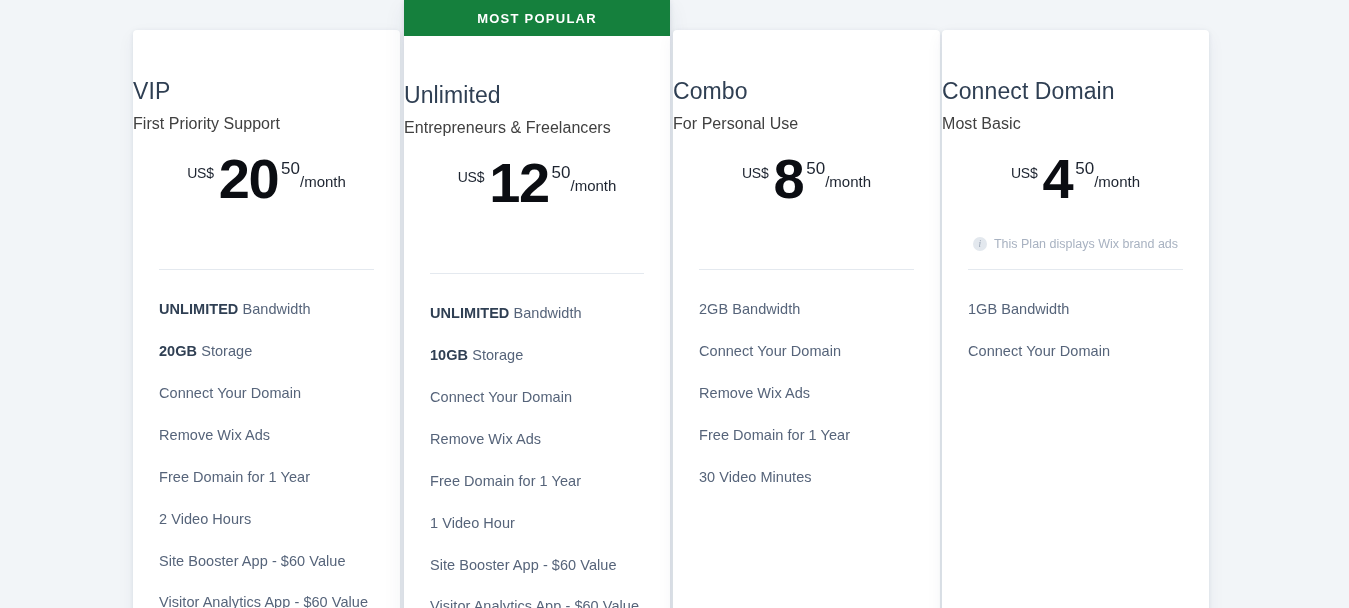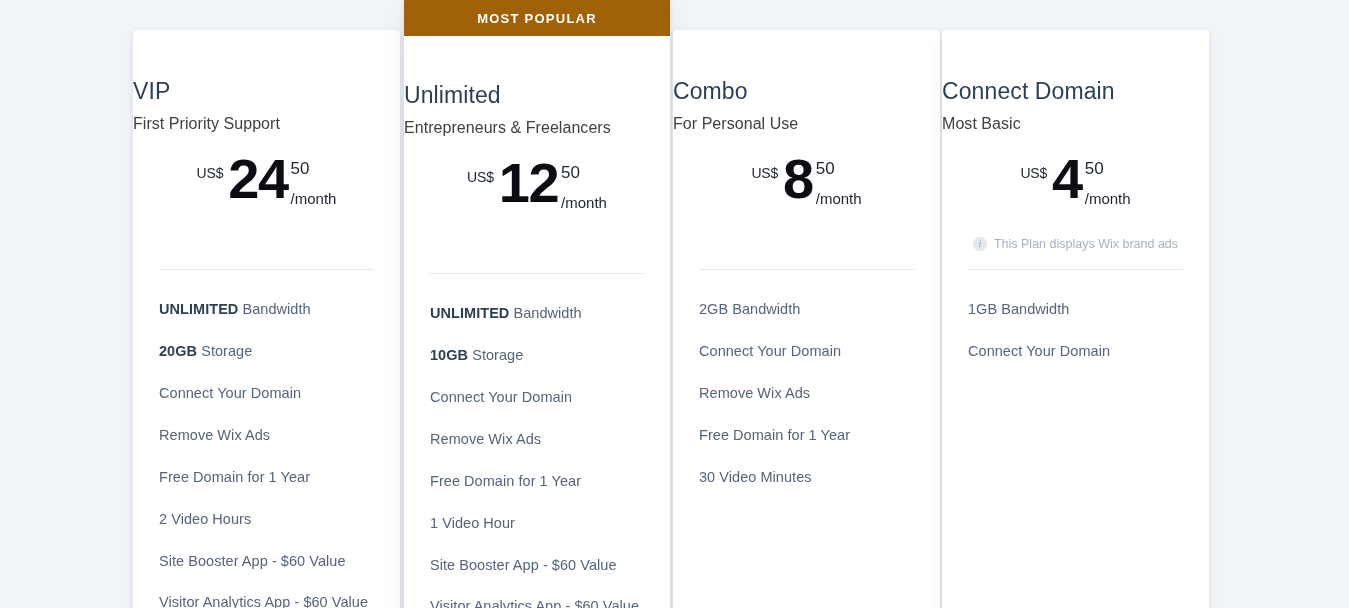--- a/index.html
+++ b/index.html
@@ -43,21 +43,21 @@
   }
 
   .card-vip      { left: 133px; }
   .card-unlimited{ left: 404px; width: 266px; }
   .card-combo    { left: 673px; }
   .card-connect  { left: 942px; }
 
   
   .ribbon {
     height: 36px;
-    background: #a16207;
+    background: #15803d;
     color: #ffffff;
     display: flex;
     align-items: center;
     justify-content: center;
     font-size: 13px;
     font-weight: bold;
     letter-spacing: 1.25px;
     text-transform: uppercase;
   }
 
@@ -103,21 +103,21 @@
   .price-amount {
     font-size: 56px;
     font-weight: bold;
     color: #0b0d12;
     line-height: 0.92;
     letter-spacing: -1.5px;
   }
 
   .price-side {
     display: flex;
-    flex-direction: column;
+    flex-direction: row;
     margin-left: 3px;
     margin-top: 7px;
   }
 
   .price-cents {
     font-size: 17px;
     color: #1d2430;
     line-height: 1;
   }
 
@@ -190,21 +190,21 @@
 <body>
 
 <div class="pricing-stage">
 
   <div class="plan-card card-vip">
     <div class="card-head">
       <div class="plan-name">VIP</div>
       <div class="plan-tagline">First Priority Support</div>
       <div class="price-row">
         <span class="price-currency">US$</span>
-        <span class="price-amount">24</span>
+        <span class="price-amount">20</span>
         <span class="price-side">
           <span class="price-cents">50</span>
           <span class="price-period">/month</span>
         </span>
       </div>
     </div>
     <div class="divider"></div>
     <ul class="feature-list">
         <li class="feature-item"><b>UNLIMITED</b> Bandwidth</li>
         <li class="feature-item"><b>20GB</b> Storage</li>

